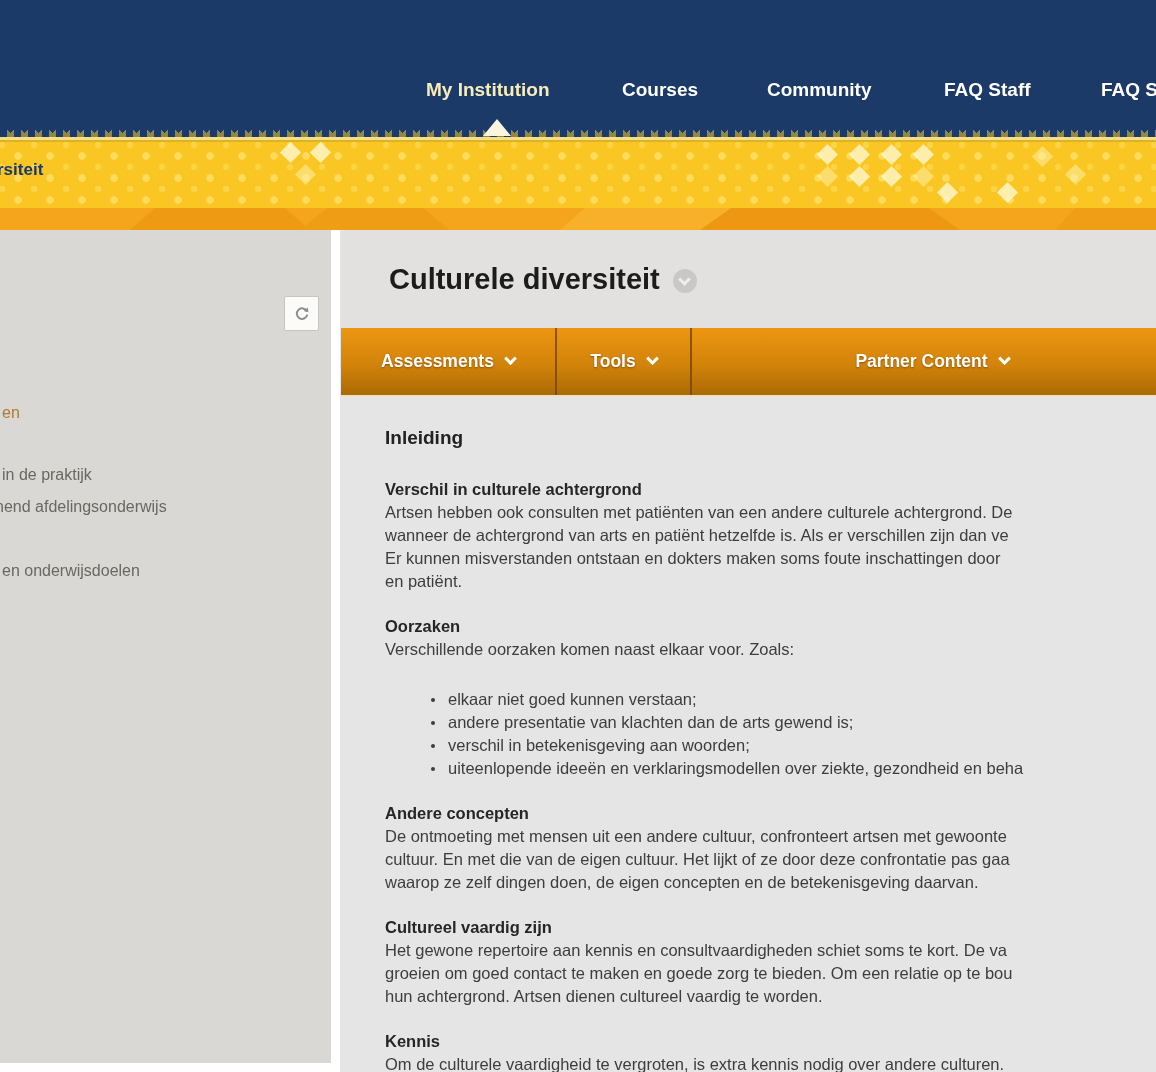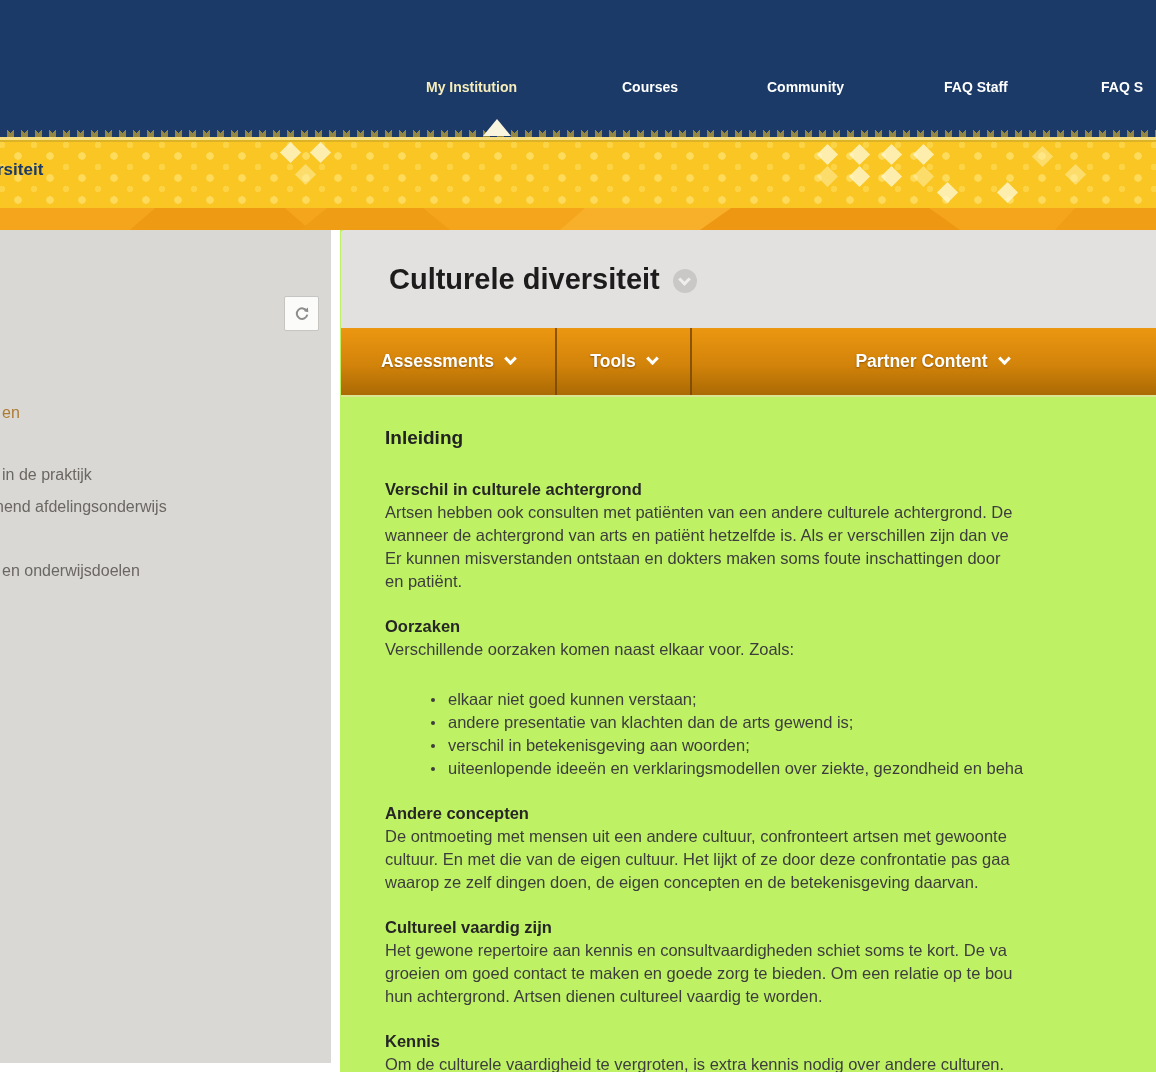--- a/index.html
+++ b/index.html
@@ -10,21 +10,21 @@
     background: #ffffff;
   }
 
   
   .topnav {
     position: absolute; left: 0; top: 0; width: 1156px; height: 137px;
     background: #1b3a67;
   }
   .nav-item {
     position: absolute; top: 79px;
-    font-size: 14px; font-weight: bold; color: #ffffff;
+    font-size: 19px; font-weight: bold; color: #ffffff;
     white-space: nowrap; cursor: pointer; text-align: center;
   }
   .nav-item.active { color: #f6edbb; }
   .n0 { left: 426px; } .n1 { left: 622px; } .n2 { left: 767px; }
   .n3 { left: 944px; } .n4 { left: 1101px; }
   .nav-caret {
     position: absolute; left: 483px; top: 119px; width: 0; height: 0;
     border-left: 14px solid transparent; border-right: 14px solid transparent;
     border-bottom: 17px solid #f9f5df; z-index: 6;
   }
@@ -83,21 +83,21 @@
   .menu-item {
     position: absolute; left: 2px; white-space: nowrap;
     font-size: 16px; color: #6b6762; cursor: pointer;
   }
   .menu-item.active { color: #ad7c33; }
   .m0 { top: 174px; } .m1 { top: 236px; } .m2 { left: -5px; top: 268px; } .m3 { top: 332px; }
 
   
   .main {
     position: absolute; left: 340px; top: 230px; width: 816px; height: 842px;
-    background: #bef264; overflow: hidden; text-decoration: underline;
+    background: #e5e5e5; overflow: hidden; text-decoration: underline;
   }
   .titlebar {
     position: absolute; left: 1px; top: 0; width: 815px; height: 98px;
     background: #e2e1df; border-radius: 4px 0 0 0;
   }
   .page-title {
     position: absolute; left: 48px; top: 0; height: 98px; line-height: 98px;
     font-size: 29px; font-weight: bold; color: #1c1c1c; white-space: nowrap;
   }
   .title-chevron {

